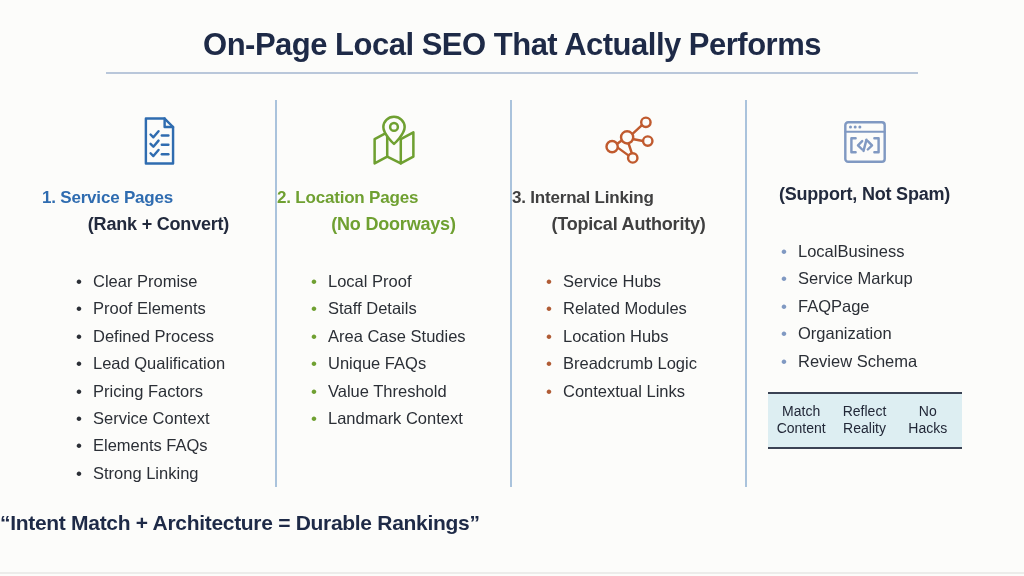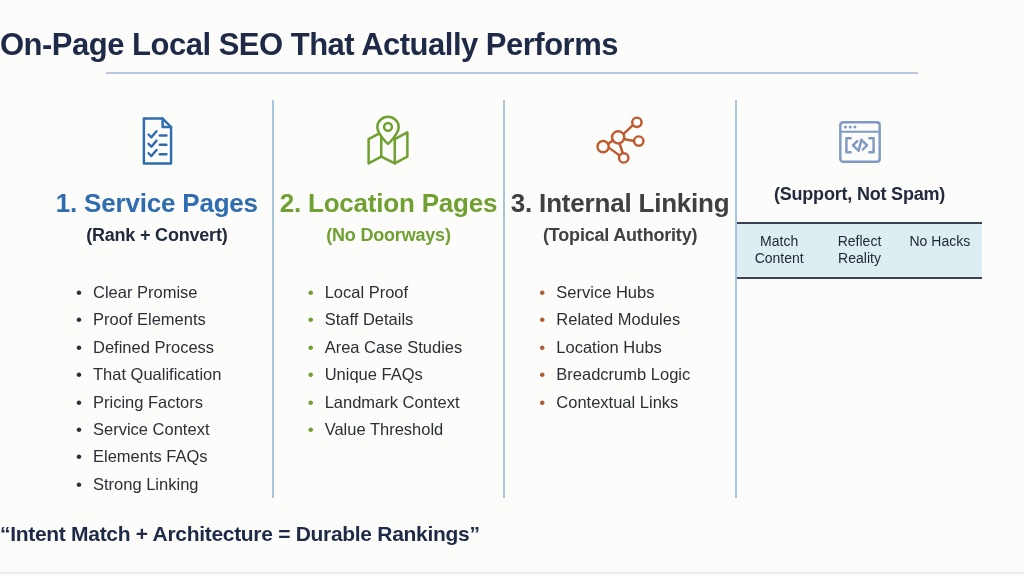--- a/index.html
+++ b/index.html
@@ -7,20 +7,21 @@
   body { font-family: "Liberation Sans", sans-serif; background: #e9e9e9; }
   .page {
     position: relative;
     width: 1024px; height: 576px;
     background: #fcfcfa;
     overflow: hidden;
     margin: 0 auto;
   }
   .main-title {
     margin: 0; padding-top: 27px;
+    text-align: center;
     font-size: 31px; font-weight: bold;
     letter-spacing: -0.5px;
     color: #1e2a47;
   }
   .title-rule {
     width: 812px; height: 2px;
     margin: 9px auto 0;
     background: #b9c7da;
   }
   .columns {
@@ -31,22 +32,22 @@
     min-height: 372px;
   }
   .col { padding-top: 2px; }
   .col.divided { border-right: 2px solid #aac3dc; }
   .icon-wrap {
     height: 80px;
     display: flex; align-items: center; justify-content: center;
   }
   .col-title {
     margin: 6px 0 6px;
-    text-align: center;
-    font-size: 26px; font-weight: bold;
+    text-align: left;
+    font-size: 17px; font-weight: bold;
     letter-spacing: -0.2px;
   }
   .col-sub {
     margin: 2px 0 4px;
     text-align: center;
     font-size: 18px; font-weight: bold;
     letter-spacing: -0.2px;
     color: #222a3d;
   }
   .c-blue  { color: #2f6cb0; }
@@ -69,21 +70,21 @@
   ul.bullets li::before {
     content: "\2022";
     position: absolute; left: 0;
     font-size: 17px;
   }
   .b-dark li::before   { color: #2b2f36; }
   .b-green li::before  { color: #6fa031; }
   .b-orange li::before { color: #b05c35; }
   .b-steel li::before  { color: #8099c2; }
   .schema-box {
-    width: 245px;
+    width: 194px;
     margin: 17px auto 0;
     background: #ddeef2;
     border-top: 2px solid #3a4254;
     border-bottom: 2px solid #3a4254;
     display: grid;
     grid-template-columns: 1fr 1fr 1fr;
     padding: 9px 2px 10px;
   }
   .schema-cell {
     text-align: center;
@@ -131,21 +132,21 @@
             <path d="M35 45 h7"></path>
           </g>
         </svg>
       </div>
       <p class="col-title c-blue">1. Service Pages</p>
       <p class="col-sub">(Rank + Convert)</p>
       <ul class="bullets b-dark">
         <li>Clear Promise</li>
         <li>Proof Elements</li>
         <li>Defined Process</li>
-        <li>That Qualification</li>
+        <li>Lead Qualification</li>
         <li>Pricing Factors</li>
         <li>Service Context</li>
         <li>Elements FAQs</li>
         <li>Strong Linking</li>
       </ul>
     </div>
 
     <div class="col divided">
       <div class="icon-wrap">
         <svg width="62" height="62" viewBox="0 0 64 64">
@@ -160,22 +161,22 @@
           </g>
         </svg>
       </div>
       <p class="col-title c-green">2. Location Pages</p>
       <p class="col-sub c-green">(No Doorways)</p>
       <ul class="bullets b-green">
         <li>Local Proof</li>
         <li>Staff Details</li>
         <li>Area Case Studies</li>
         <li>Unique FAQs</li>
+        <li>Value Threshold</li>
         <li>Landmark Context</li>
-        <li>Value Threshold</li>
       </ul>
     </div>
 
     <div class="col divided">
       <div class="icon-wrap">
         <svg width="60" height="60" viewBox="0 0 64 64">
           <g class="stroked" stroke="#c05a2e" stroke-width="2.6">
             <path d="M34 25 L47 13"></path>
             <path d="M37 29 L47 31"></path>
             <path d="M31 32 L35 44"></path>
@@ -215,20 +216,27 @@
           <g class="stroked" stroke="#8099c2" stroke-width="2.6">
             <path d="M22 28 h-4.5 v15 h4.5"></path>
             <path d="M42 28 h4.5 v15 h-4.5"></path>
             <path d="M29 31 l-4.5 4.5 4.5 4.5"></path>
             <path d="M35 31 l4.5 4.5 -4.5 4.5"></path>
             <path d="M33.6 29.5 l-3.2 12"></path>
           </g>
         </svg>
       </div>
       <p class="col-sub">(Support, Not Spam)</p>
+      <ul class="bullets b-steel">
+        <li>LocalBusiness</li>
+        <li>Service Markup</li>
+        <li>FAQPage</li>
+        <li>Organization</li>
+        <li>Review Schema</li>
+      </ul>
       <div class="schema-box">
         <div class="schema-cell">Match Content</div>
         <div class="schema-cell">Reflect Reality</div>
         <div class="schema-cell">No Hacks</div>
       </div>
     </div>
 
   </div>
 
   <p class="quote">“Intent Match + Architecture = Durable Rankings”</p>

